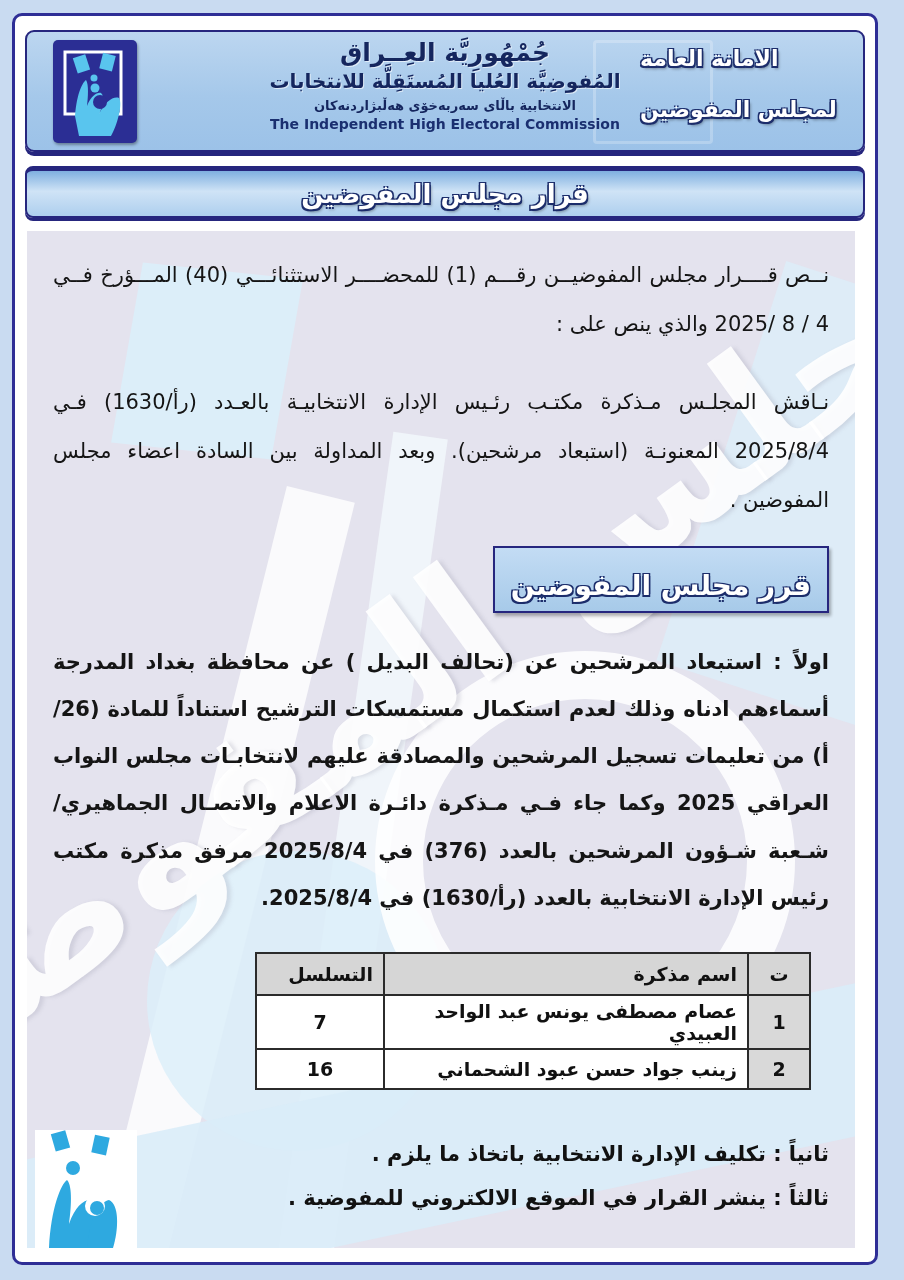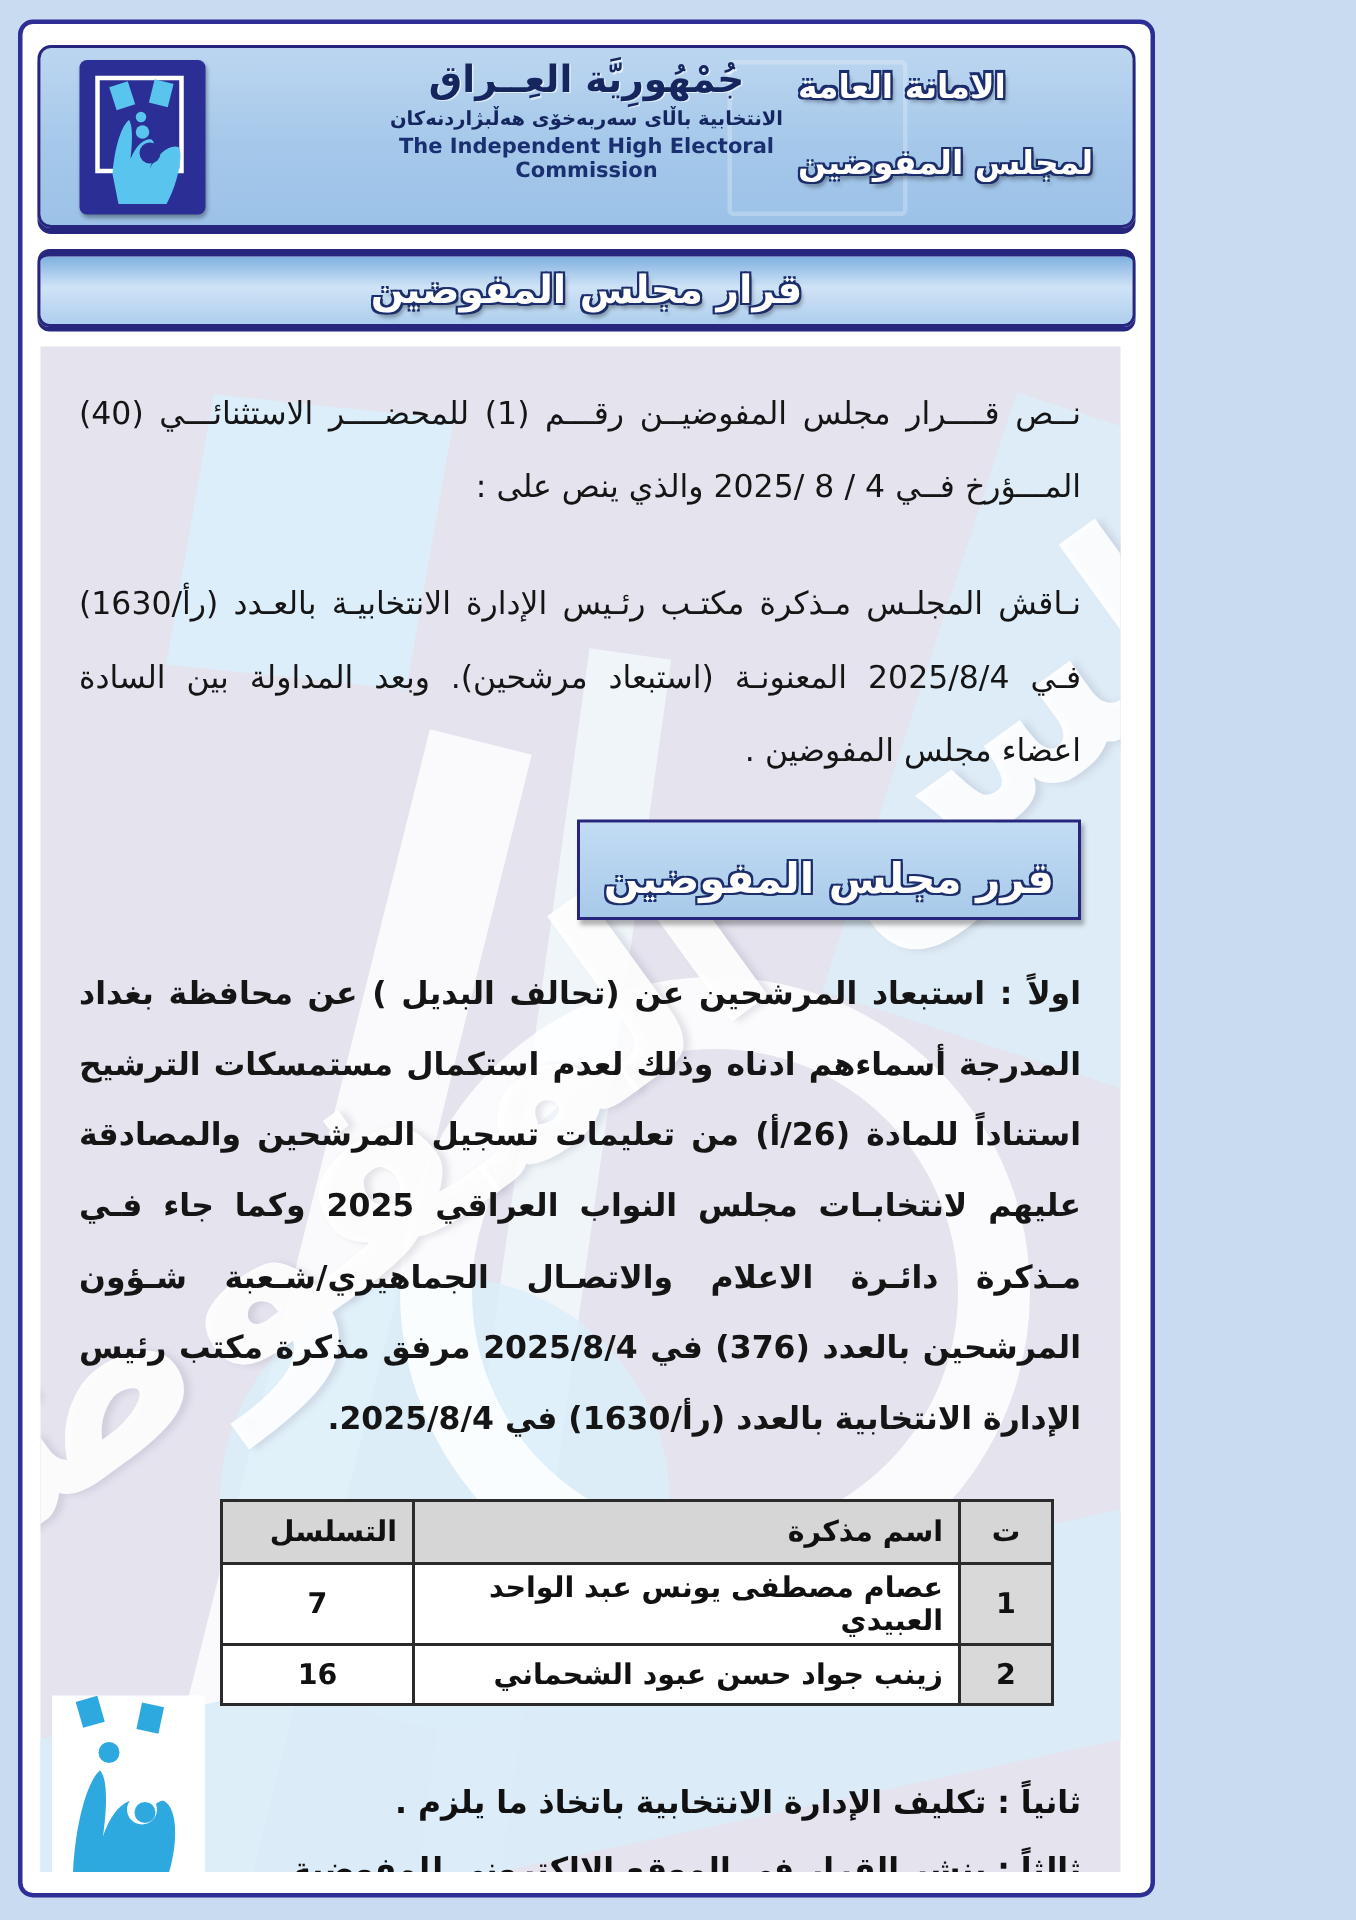--- a/index.html
+++ b/index.html
@@ -4,21 +4,21 @@
 <style>
   * { margin:0; padding:0; box-sizing:border-box; }
   html,body { width:904px; height:1280px; }
   body {
     position:relative;
     background:#c9dbf1;
     font-family:"DejaVu Sans", sans-serif;
     overflow:hidden;
   }
   .doc {
-    position:absolute; left:12px; top:13px; width:758px; height:1252px;
+    position:absolute; left:12px; top:13px; width:866px; height:1252px;
     background:#ffffff;
     border:3px solid #2e2e96; border-radius:10px;
   }
   
   .header-panel {
     position:absolute; left:10px; right:10px; top:14px; height:122px;
     background:linear-gradient(180deg,#bcd6f0 0%, #a5c8ea 55%, #9cc2e8 100%);
     border:2px solid #26267e; border-radius:9px;
     box-shadow:0 4px 0 0 #26267e;
   }
@@ -141,20 +141,21 @@
         <rect x="48" y="14" width="13" height="16" fill="#59c5ee" transform="rotate(14 54 22)"></rect>
         <circle cx="41" cy="38" r="3.5" fill="#59c5ee"></circle>
         <circle cx="42" cy="48" r="4.5" fill="#59c5ee"></circle>
         <path d="M22,76 C24,52 30,42 33,40 C36,44 35,58 34,66 C38,56 44,52 48,53 C52,56 50,66 46,74 C52,62 60,56 66,58 C70,64 64,86 58,96 L26,96 Z" fill="#59c5ee"></path>
         <circle cx="47" cy="62" r="7" fill="#2b2e94"></circle>
       </svg>
     </div>
 
     <div class="org-block">
       <div class="org-l1">جُمْهُورِيَّة العِــراق</div>
+      <div class="org-l2">المُفوضِيَّة العُليا المُستَقِلَّة للانتخابات</div>
       <div class="org-l3">الانتخابية باڵای سەربەخۆی هەڵبژاردنەکان</div>
       <div class="org-l4">The Independent High Electoral Commission</div>
     </div>
 
     <div class="ribbon">
       <div>الامانة العامة</div>
       <div>لمجلس المفوضين</div>
     </div>
   </div>
 

